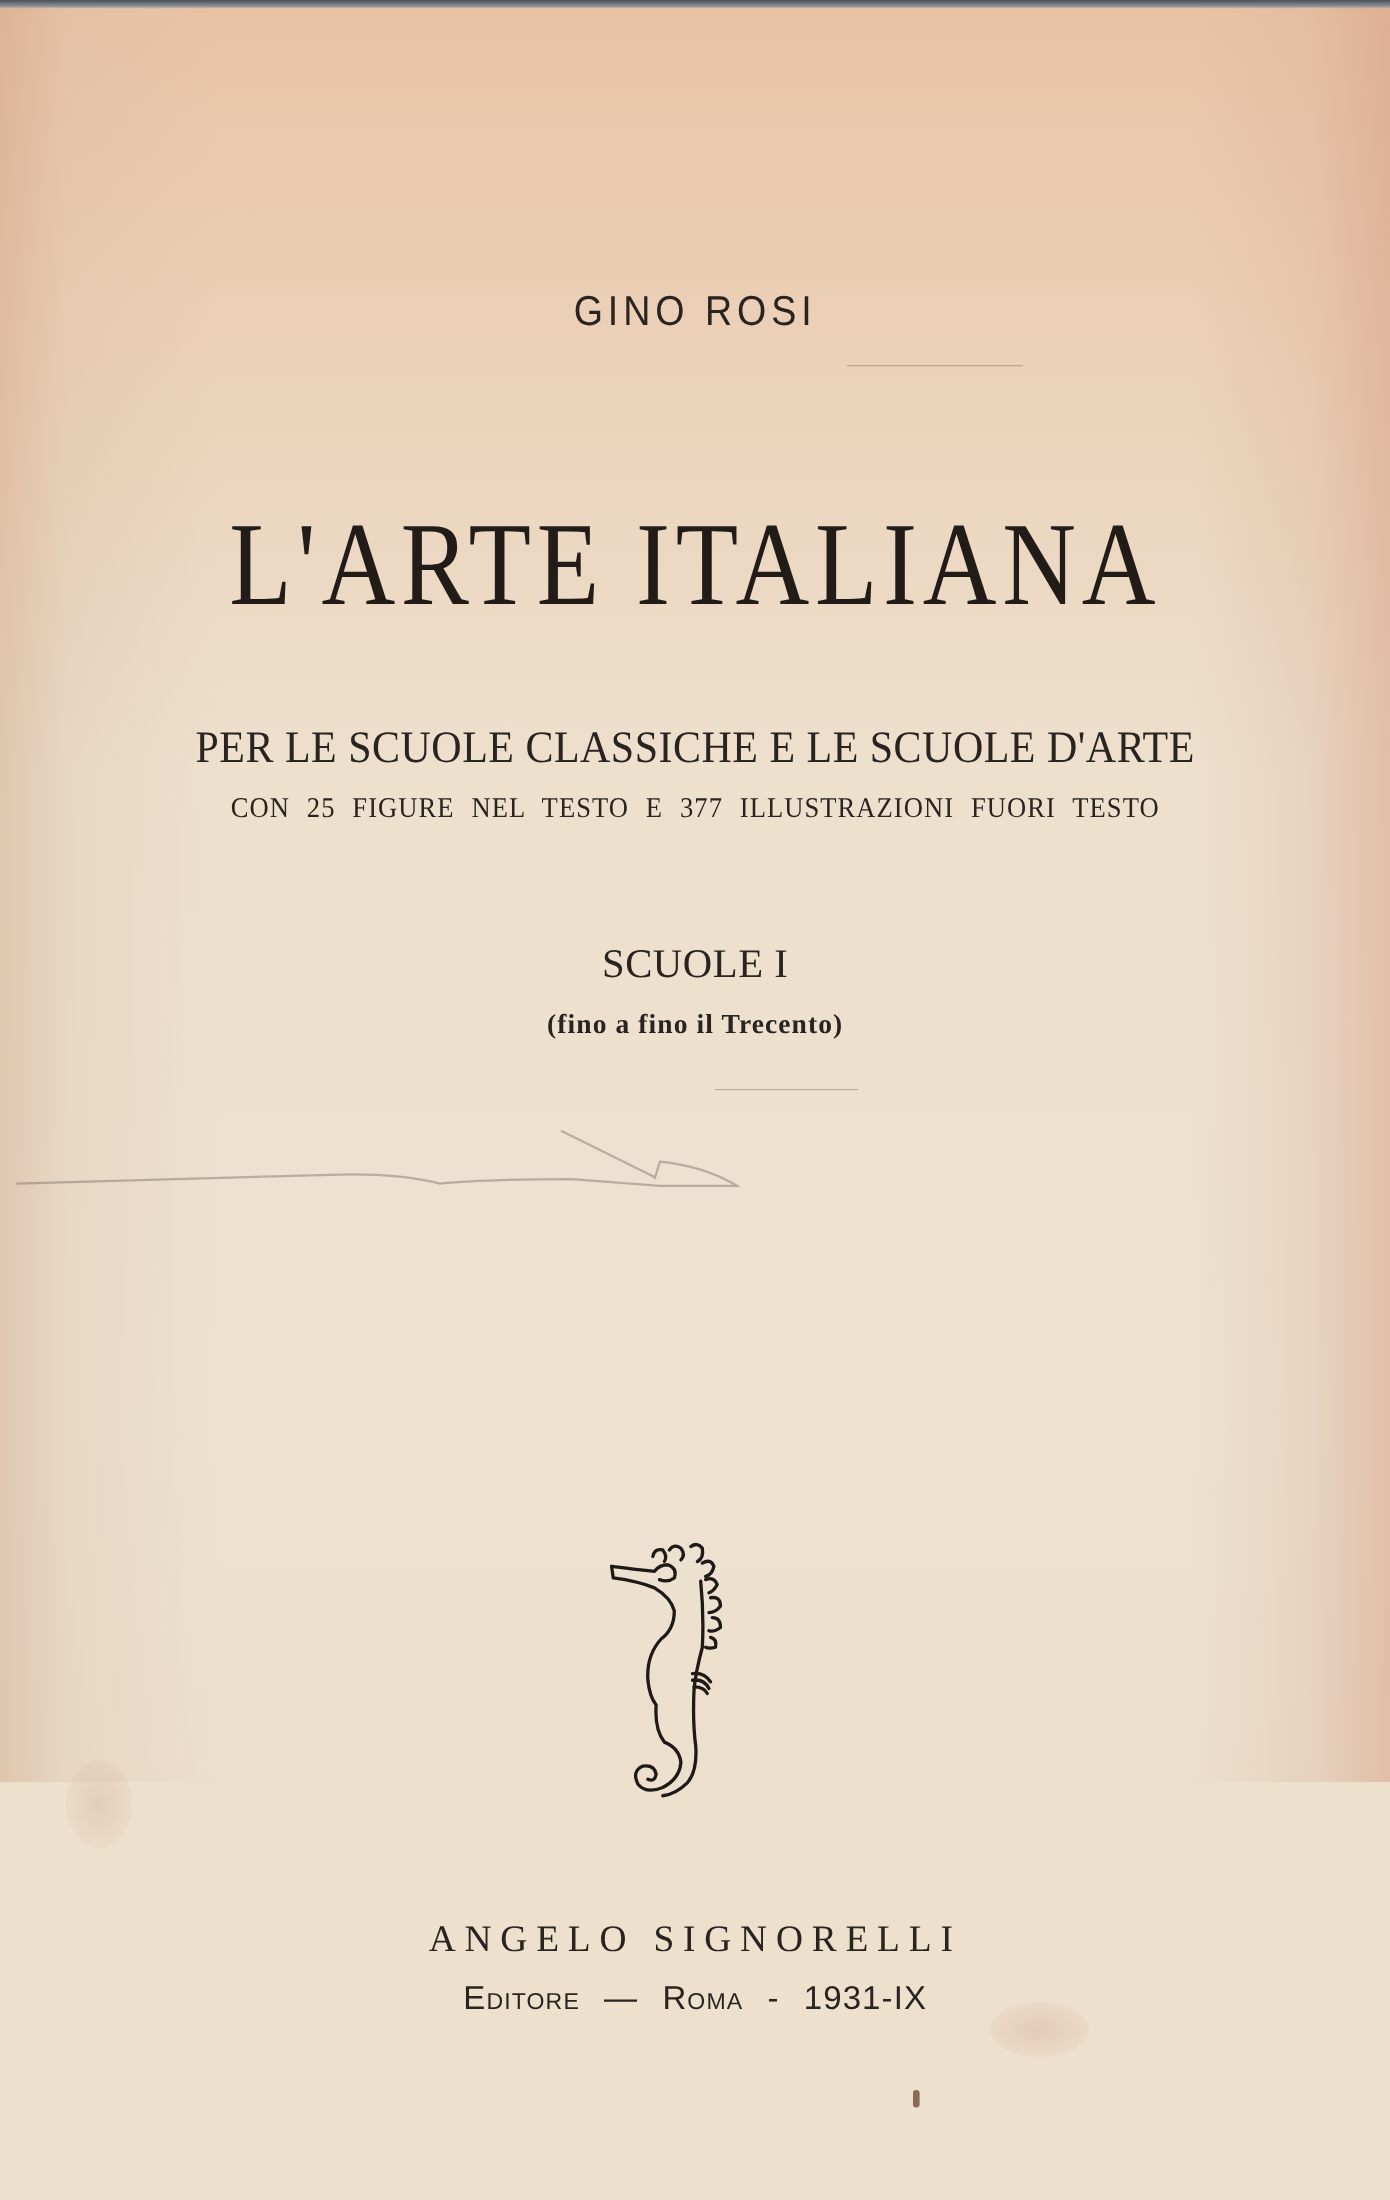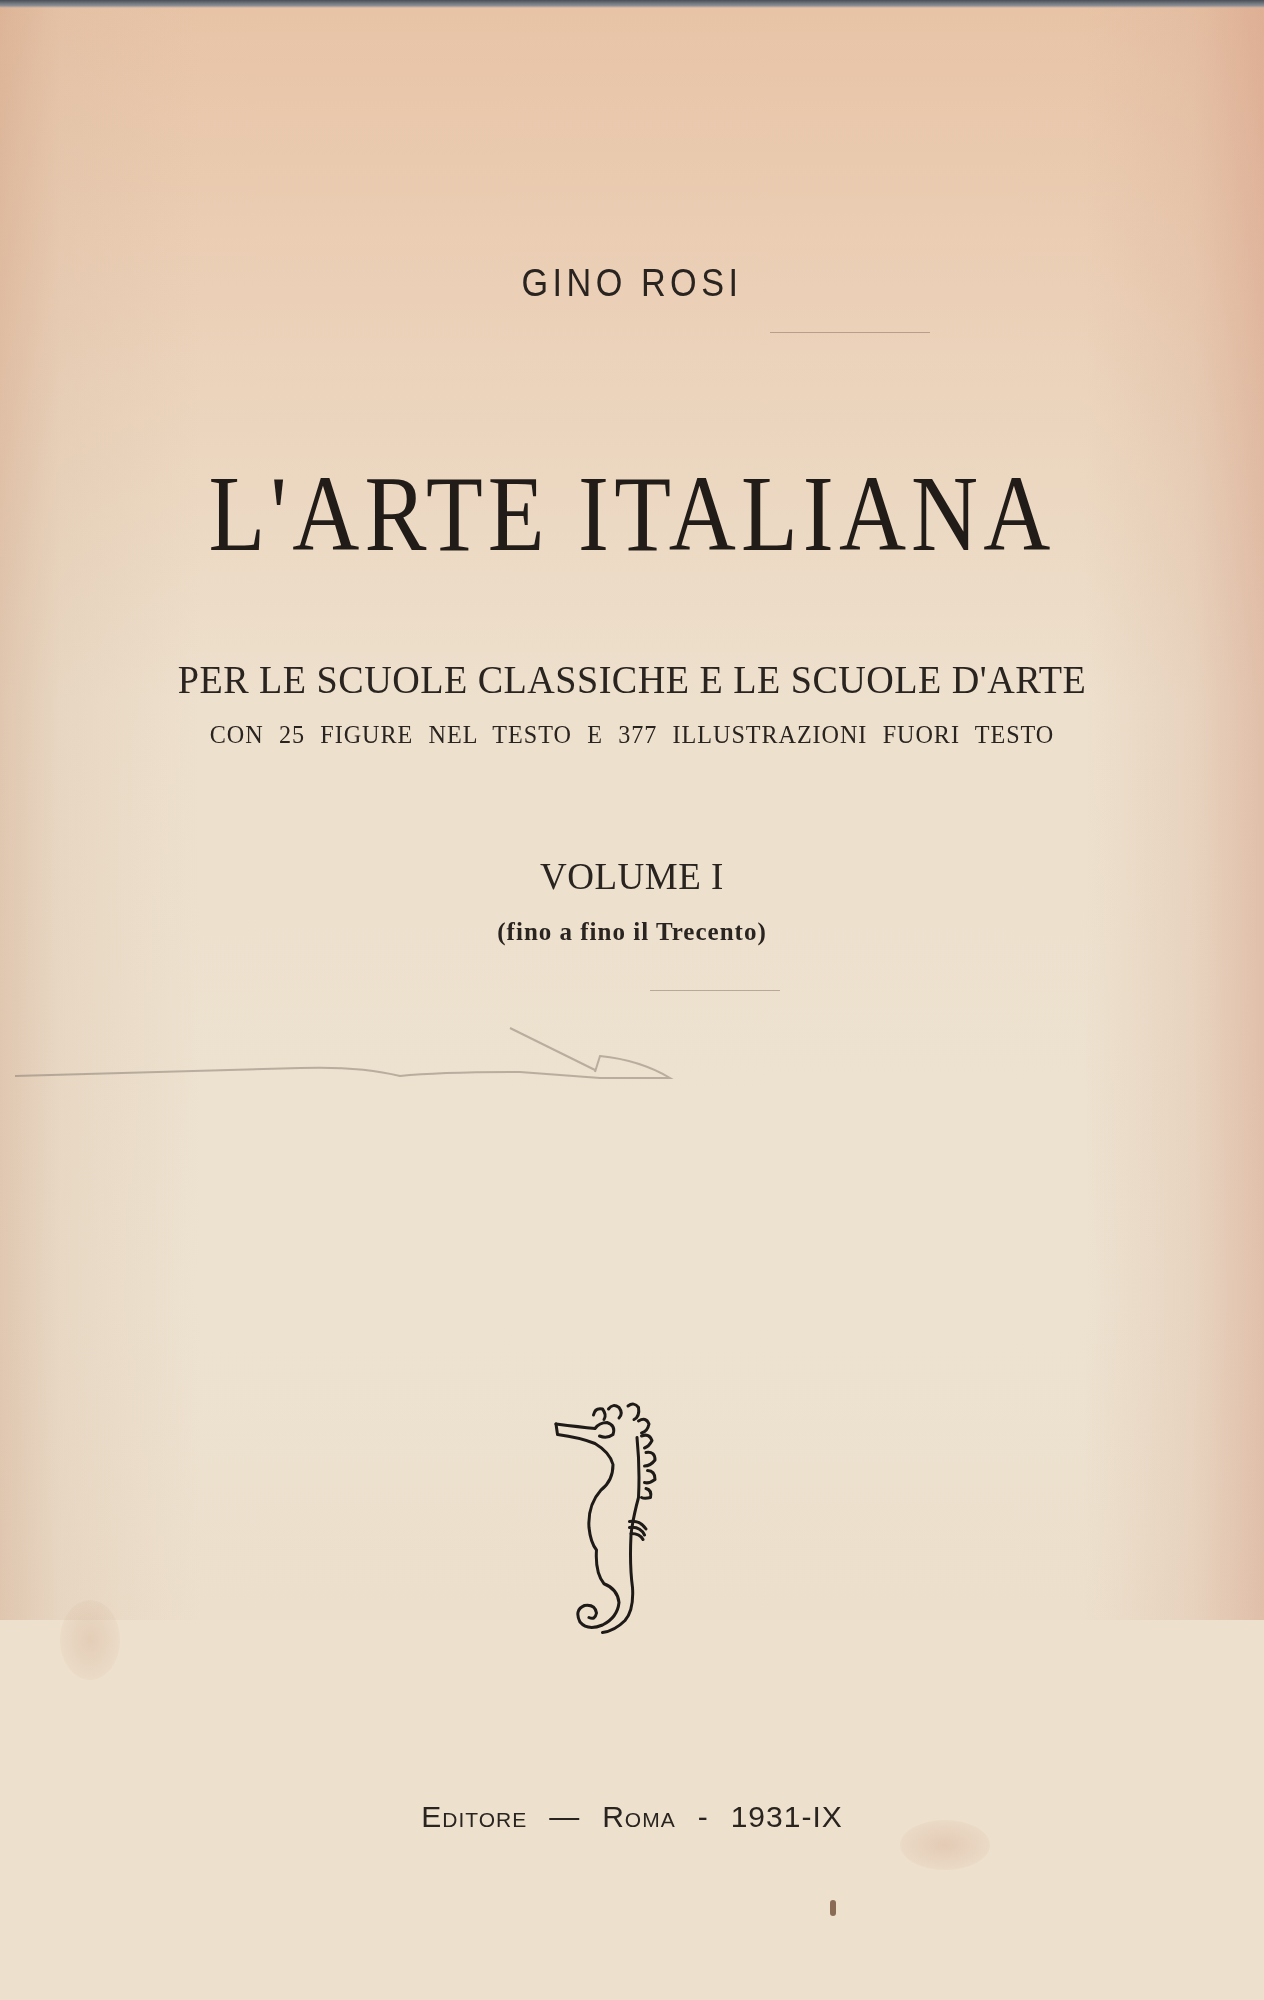--- a/index.html
+++ b/index.html
@@ -72,21 +72,21 @@
   <div class="top-edge"></div>
 
   <div class="text author">GINO ROSI</div>
   <div class="rule" style="left:770px; top:332px; width:160px;"></div>
 
   <div class="text title">L'ARTE ITALIANA</div>
 
   <div class="text subtitle1">PER LE SCUOLE CLASSICHE E LE SCUOLE D'ARTE</div>
   <div class="text subtitle2">CON 25 FIGURE NEL TESTO E 377 ILLUSTRAZIONI FUORI TESTO</div>
 
-  <div class="text volume">VOLUME I</div>
+  <div class="text volume">SCUOLE I</div>
   <div class="text period">(fino a fino il Trecento)</div>
   <div class="rule" style="left:650px; top:990px; width:130px;"></div>
 
   <svg class="crease" viewBox="0 0 700 60">
     <path d="M15 56 L300 48 Q360 46 400 56 Q440 52 520 52 L600 58 L670 58 Q640 40 600 36 L595 52 M595 50 L510 8" fill="none" stroke="rgba(120,110,100,0.45)" stroke-width="2"></path>
   </svg>
 
   <svg class="seahorse" viewBox="0 0 200 340">
     <g fill="none" stroke="#1e1a17" stroke-width="4" stroke-linecap="round" stroke-linejoin="round">
       <path d="M28 42 L30 56 Q60 60 80 68 Q100 80 104 96 Q104 118 88 130 Q70 150 72 180 Q74 200 82 210 Q80 240 92 255 Q110 262 112 280 Q110 300 90 310 Q70 318 60 306 Q52 290 66 284 Q80 282 82 294 Q80 304 72 300"></path>
@@ -97,20 +97,21 @@
       <path d="M138 38 Q148 32 152 42 Q150 52 142 54"></path>
       <path d="M142 58 Q152 54 156 64 Q152 72 146 74"></path>
       <path d="M148 80 Q160 78 160 90 Q154 98 146 98"></path>
       <path d="M150 104 Q160 104 160 116 Q152 122 146 120"></path>
       <path d="M148 128 Q156 130 154 140 Q146 142 142 140"></path>
       <path d="M136 60 Q140 100 138 140 Q130 170 128 190 Q126 230 130 260 Q132 290 120 304 Q106 318 90 320"></path>
       <path d="M126 172 Q140 170 148 182 M126 180 Q140 178 146 190 M128 188 Q140 188 144 196"></path>
     </g>
   </svg>
 
+  <div class="text publisher">ANGELO SIGNORELLI</div>
   <div class="text imprint">
     <span class="sc">Editore</span><span class="sep">—</span><span class="sc">Roma</span><span class="sep">-</span><span>1931-IX</span>
   </div>
 
   <div class="stain" style="left:900px; top:1820px; width:90px; height:50px; background: radial-gradient(rgba(200,140,110,0.25), rgba(0,0,0,0));"></div>
   <div class="stain" style="left:60px; top:1600px; width:60px; height:80px; background: radial-gradient(rgba(200,150,120,0.25), rgba(0,0,0,0));"></div>
   <div class="stain" style="left:830px; top:1900px; width:6px; height:16px; background:#8a6b55; border-radius:3px;"></div>
 </div>
 
 </body></html>

